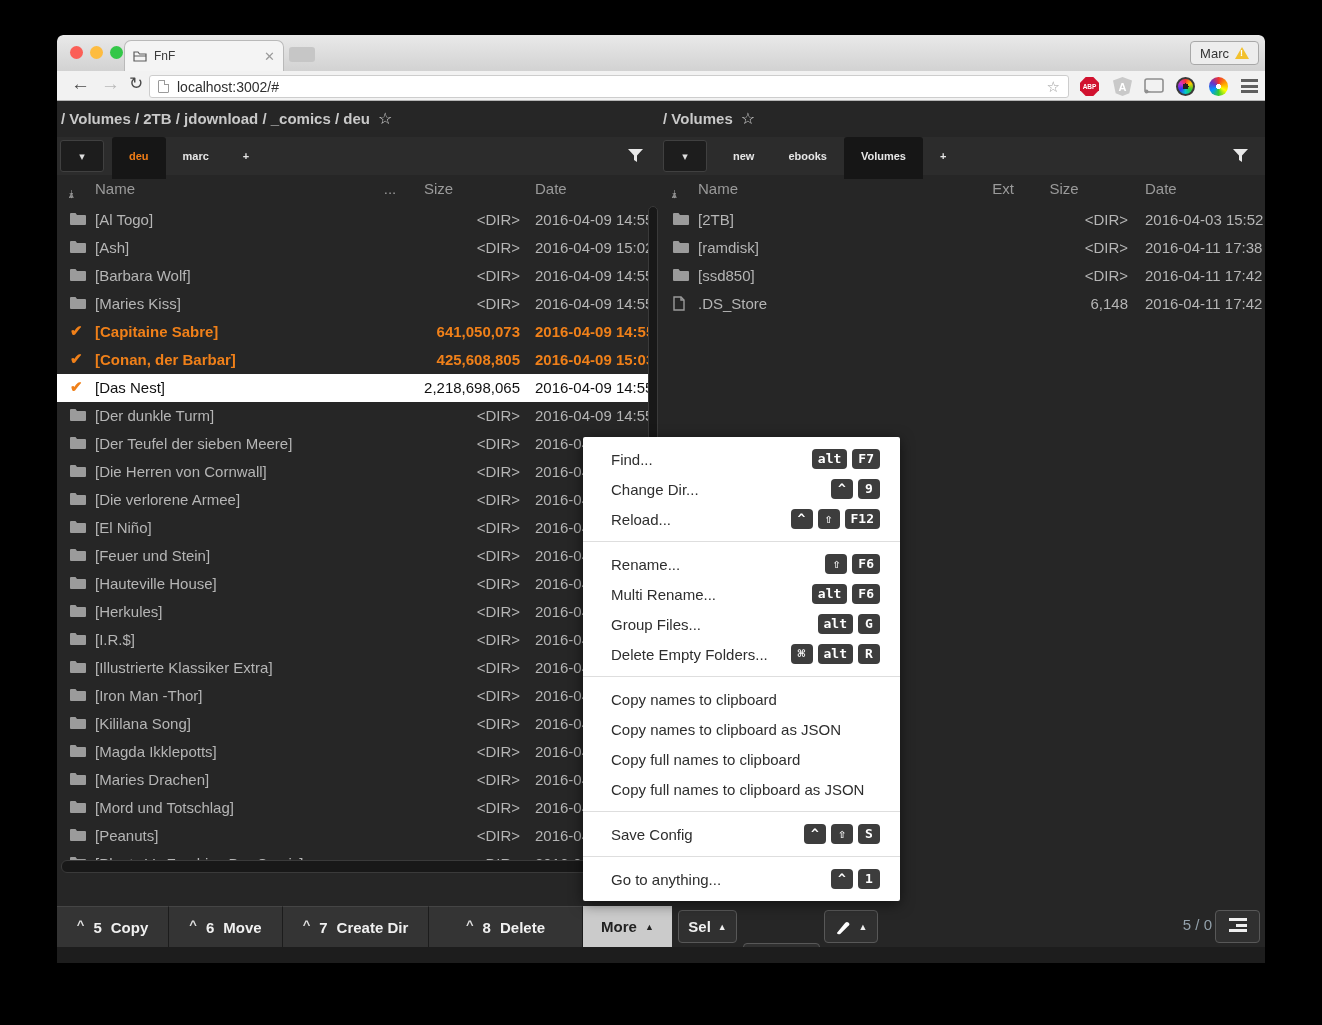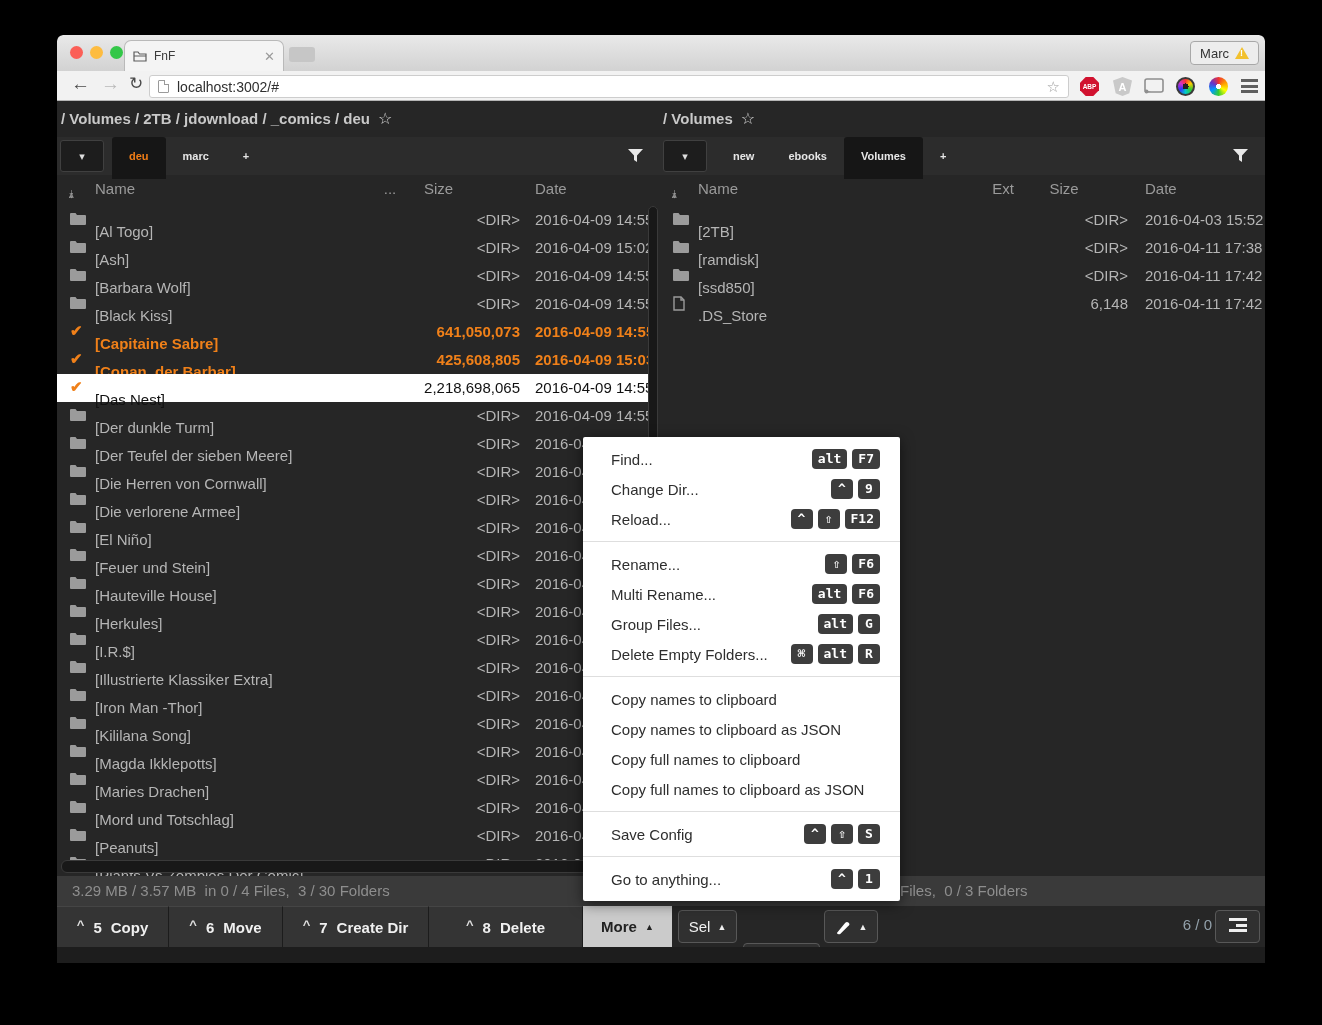--- a/index.html
+++ b/index.html
@@ -73,21 +73,21 @@
   .hdr span { position:absolute; top:5px; }
   .sortico { position:absolute; left:11px; top:5px; display:flex; color:#9a9a9a; }
   .sortico .ar { font-size:14px; } .sortico .az { display:flex; flex-direction:column; font-size:7px; line-height:7px; margin-left:1px; margin-top:2px;}
   .rows { position:absolute; top:171px; overflow:hidden; }
   .frow { position:relative; height:28px; font-size:15px; color:#b5b5b5; }
   .frow span { position:absolute; top:5px; white-space:pre; }
   .frow .ric { left:13px; top:6px; }
   .frow.selected { color:#f08019; font-weight:bold; }
   .frow.cursor { background:#fff; color:#111; }
   .check { color:#f08019; font-size:15px; font-weight:bold; top:4px !important; }
-  .c-name { left:38px;margin-top:12px; }
+  .c-name { left:38px; }
   .pl .c-size { left:300px; width:163px; text-align:right; }
   .pl .c-date { left:478px; width:120px; }
   .pr .c-size { left:340px; width:128px; text-align:right; }
   .pr .c-date { left:485px; width:120px; }
   .vscroll { position:absolute; left:591px; top:171px; width:10px; height:666px;
              background:#181818; border:1px solid #3a3a3a; border-radius:5px; }
   .hscroll { position:absolute; left:4px; top:825px; width:584px; height:13px;
              background:#181818; border:1px solid #3a3a3a; border-radius:6px; }
 
   
@@ -95,21 +95,21 @@
   .statusbar span { position:absolute; top:6px; font-size:15px; color:#8e8e8e; white-space:pre; }
   .btnbar { position:absolute; left:0; top:871px; width:1208px; height:41px; background:#262626; }
   .segbtn { position:absolute; top:0; height:41px; background:#343434; border-right:1px solid #1c1c1c;
             border-top:1px solid #454545; display:flex; align-items:center; justify-content:center; gap:9px;
             color:#f0f0f0; font-size:15px; font-weight:bold; }
   .segbtn .acc { font-size:13px; color:#ddd; margin-top:-6px; font-weight:bold;}
   .morebtn { position:absolute; left:526px; top:0; width:89px; height:41px; background:#cbcbcb;
              color:#222; font-size:15px; font-weight:bold; display:flex; align-items:center; justify-content:center; gap:8px;}
   .morebtn .up, .pillbtn .up { font-size:9px; }
   .pillbtn { position:absolute; top:4px; height:33px; background:#303030; border:1px solid #585858;
-             border-radius:4px; color:#f0f0f0; font-size:15px; font-weight:normal;
+             border-radius:4px; color:#f0f0f0; font-size:15px; font-weight:bold;
              display:flex; align-items:center; justify-content:center; gap:7px; }
   .counter { position:absolute; left:1085px; top:10px; width:70px; text-align:right;
              font-size:15px; color:#93a1ab; white-space:pre; }
   .logbars { width:18px; } .logbars i { display:block; height:3px; background:#efefef; margin-bottom:2.5px;}
   .logbars i.short { width:11px; margin-left:auto; }
   .bottomstrip { position:absolute; left:0; top:912px; width:1208px; height:16px; background:#1d1d1d; }
 
   
   .menu { position:absolute; left:526px; top:402px; width:317px; background:#fff;
           border-radius:2px; box-shadow:0 3px 14px rgba(0,0,0,.55); z-index:50; }
@@ -252,21 +252,21 @@
             <path d="M0 2 q0-1 1-1 h4.5 l1.5 2 H15 q1 0 1 1 v8 q0 1-1 1 H1 q-1 0-1-1 Z" fill="#9b9b9b"></path>
           </svg></span>
         <span class="c-name">[Barbara Wolf]</span>
         <span class="c-size">&lt;DIR&gt;</span>
         <span class="c-date">2016-04-09 14:55</span>
       </div>
       <div class="frow normal">
         <span class="ric"><svg width="16" height="13" viewBox="0 0 16 13">
             <path d="M0 2 q0-1 1-1 h4.5 l1.5 2 H15 q1 0 1 1 v8 q0 1-1 1 H1 q-1 0-1-1 Z" fill="#9b9b9b"></path>
           </svg></span>
-        <span class="c-name">[Black Kiss]</span>
+        <span class="c-name">[Maries Kiss]</span>
         <span class="c-size">&lt;DIR&gt;</span>
         <span class="c-date">2016-04-09 14:55</span>
       </div>
       <div class="frow selected">
         <span class="ric check">✔</span>
         <span class="c-name">[Capitaine Sabre]</span>
         <span class="c-size">641,050,073</span>
         <span class="c-date">2016-04-09 14:55</span>
       </div>
       <div class="frow selected">
@@ -449,24 +449,20 @@
             <path d="M8 1 v3 h3" fill="none" stroke="#9b9b9b" stroke-width="1.4"></path>
           </svg></span>
         <span class="c-name">.DS_Store</span>
         <span class="c-size">6,148</span>
         <span class="c-date">2016-04-11 17:42</span>
       </div>
     </div>
   <div class="vscroll"></div>
   <div class="hscroll"></div>
 
-  <div class="statusbar">
-    <span style="left:15px;">3.29 MB / 3.57 MB  in 0 / 4 Files,  3 / 30 Folders</span>
-    <span style="left:843px;">Files,  0 / 3 Folders</span>
-  </div>
 
   <div class="btnbar">
     <div id="segbtns">
         <div class="segbtn" style="left: 0px; width: 112px;">
           <span class="acc">^</span>
           <span>5</span>
           <span>Copy</span>
         </div>
         <div class="segbtn" style="left: 112px; width: 114px;">
           <span class="acc">^</span>
@@ -495,21 +491,21 @@
     <div class="pillbtn" style="left:686px;width:77px;margin-top:33px;">
       <span>Tools</span>
         <span class="up">▲</span>
     </div>
     <div class="pillbtn" style="left:767px;width:54px;">
       <svg width="17" height="17" viewBox="0 0 18 18">
         <path d="M2 16 L10 6 Q12 3 14.5 5 Q16.5 7 13.5 9 L5.5 17 Q3 18 2 16 Z" fill="#fff"></path>
       </svg>
       <span class="up">▲</span>
     </div>
-    <span class="counter">6 / 0</span>
+    <span class="counter">5 / 0</span>
     <div class="pillbtn" style="left:1158px;width:45px;">
       <span class="logbars">
           <i></i>
           <i class="short"></i>
           <i></i>
         </span>
     </div>
   </div>
   <div class="bottomstrip"></div>
 

